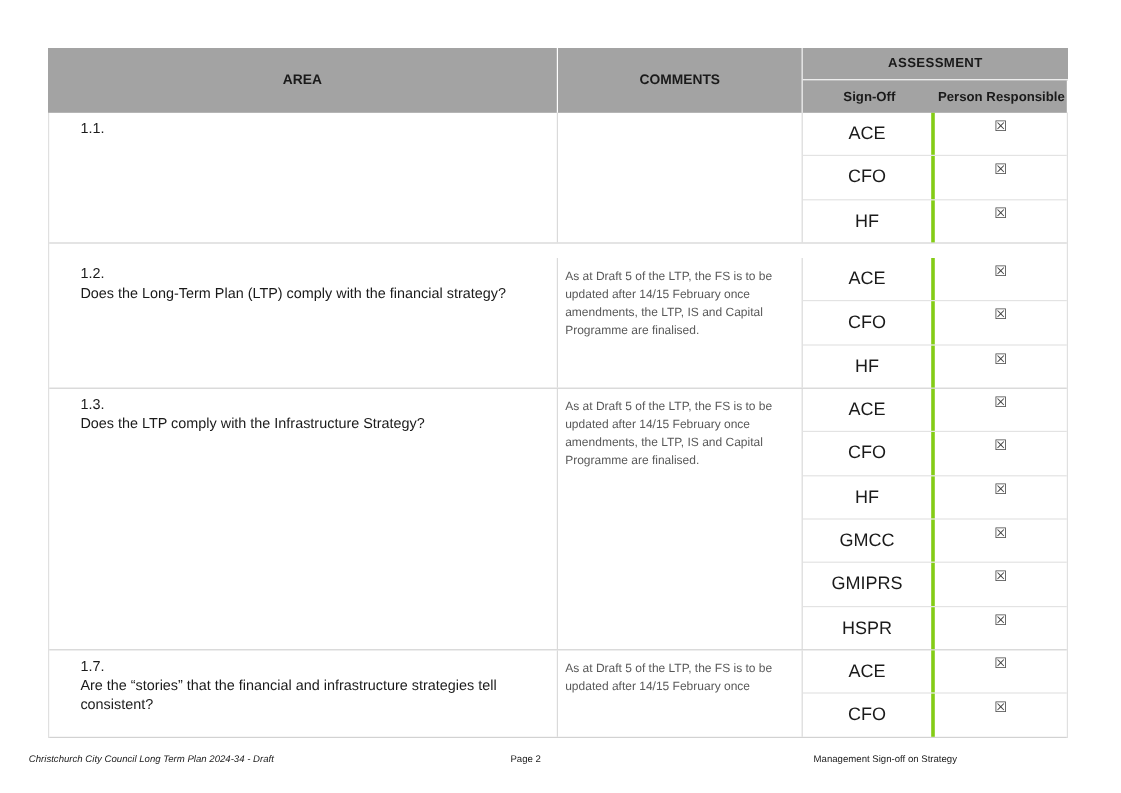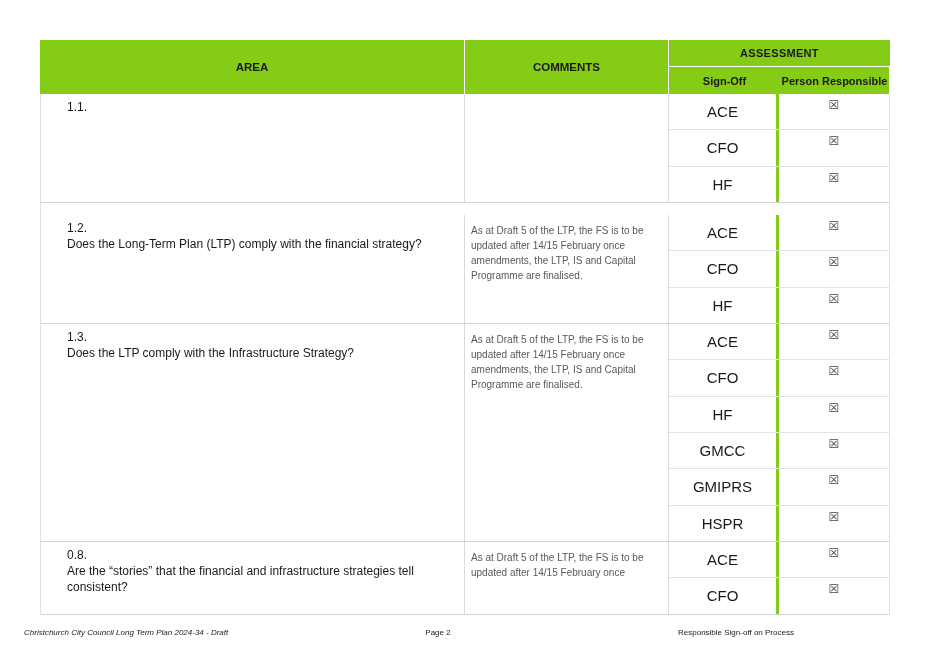--- a/index.html
+++ b/index.html
@@ -4,21 +4,21 @@
 <style>
   * { margin:0; padding:0; box-sizing:border-box; }
   html,body { width:934px; height:661px; background:#ffffff; overflow:hidden;
               font-family:"Liberation Sans", sans-serif; }
   .page { position:relative; width:934px; height:661px; background:#ffffff; }
 
   
   .doc-table { position:absolute; left:40px; top:40px; width:850px; }
 
   .thead { display:flex; height:54px; }
-  .th { background:#84cc16; font-weight:bold; color:#1a1a1a;
+  .th { background:#a3a3a3; font-weight:bold; color:#1a1a1a;
         display:flex; align-items:center; justify-content:center; }
   .th-area     { width:425px; font-size:11.5px; border-right:1px solid #ffffff; }
   .th-comments { width:204px; font-size:11.5px; border-right:1px solid #ffffff; }
   .assess-group { width:221px; display:flex; flex-direction:column; }
   .th-assessment { height:27px; font-size:11px; letter-spacing:.3px; border-bottom:1px solid #ffffff; }
   .assess-sub { display:flex; height:27px; }
   .th-person  { width:110px; font-size:11px; border-right:1px solid #ffffff; }
   .th-signoff { flex:1; font-size:11px; }
 
   .tbody { border-left:1px solid #e0e0e0; border-right:1px solid #e0e0e0; }
@@ -164,21 +164,21 @@
             <div class="subrow">
     <div class="person-cell">HSPR</div>
     <div class="signoff-cell">
       <span class="checkbox">☒</span>
     </div>
   </div>
           </div>
   </div>
         <div class="trow" style="height: 72.66px;">
     <div class="area-cell">
-      <span class="qnum">0.8.</span>
+      <span class="qnum">1.7.</span>
       <span class="qtext">Are the “stories” that the financial and infrastructure strategies tell consistent?</span>
     </div>
     <div class="comment-cell">As at Draft 5 of the LTP, the FS is to be updated after 14/15 February once</div>
     <div class="assess-col">
             <div class="subrow">
     <div class="person-cell">ACE</div>
     <div class="signoff-cell">
       <span class="checkbox">☒</span>
     </div>
   </div>
@@ -189,16 +189,16 @@
     </div>
   </div>
           </div>
   </div>
       </div>
   </div>
 
   <div class="footer">
     <span class="footer-left">Christchurch City Council Long Term Plan 2024-34 - Draft</span>
     <span class="footer-center">Page 2</span>
-    <span class="footer-right">Responsible Sign-off on Process</span>
+    <span class="footer-right">Management Sign-off on Strategy</span>
   </div>
 
 </div>
 
 </body></html>

